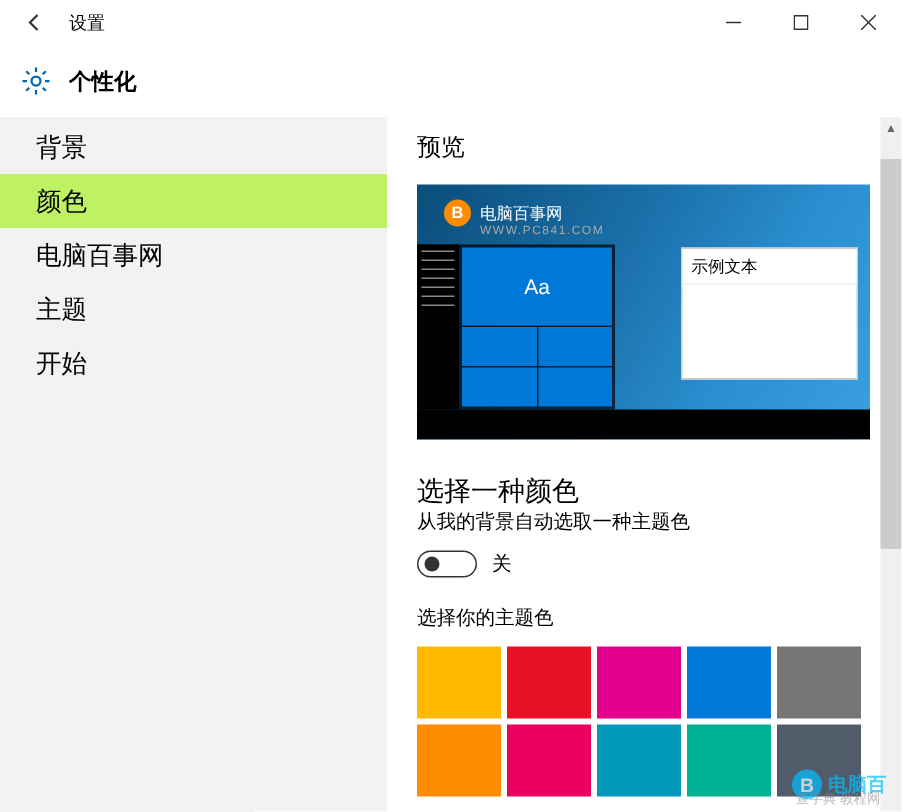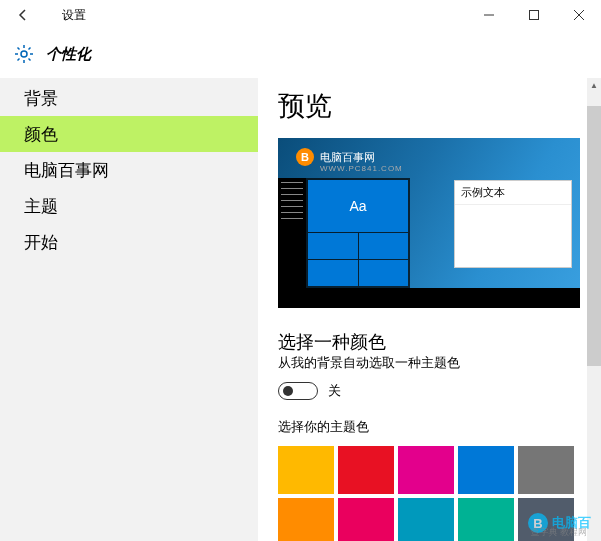--- a/index.html
+++ b/index.html
@@ -1,33 +1,33 @@
 <!DOCTYPE html>
 <html><head>
 <meta charset="utf-8">
 <style>
 * { margin: 0; padding: 0; box-sizing: border-box; font-family: "Microsoft YaHei", "Segoe UI", sans-serif; }
 body { background: #fff; width: 601px; height: 541px; overflow: hidden; position: relative; }
 .titlebar { height: 30px; display: flex; align-items: center; padding-left: 8px; }
 .back-btn { width: 30px; height: 30px; display: flex; align-items: center; justify-content: center; cursor: pointer; }
-.title { font-size: 12px; margin-left: 24px; }
+.title { font-size: 12px; margin-left: 8px; }
 .win-controls { margin-left: auto; display: flex; }
 .win-btn { width: 45px; height: 30px; display: flex; align-items: center; justify-content: center; cursor: pointer; }
 .header { height: 48px; display: flex; align-items: center; padding: 0 14px; }
 .gear { width: 20px; height: 20px; margin-right: 12px; color: #0066b8; }
-.header-title { font-size: 15px; font-weight: 600; font-style: italic; }
+.header-title { font-size: 15px; font-weight: 600; }
 .search-wrap { margin-left: auto; position: relative; }
 .search { width: 232px; height: 30px; border: 1px solid #999; padding: 0 30px 0 8px; font-size: 13px; background: #fff; }
 .search-icon { position: absolute; right: 8px; top: 7px; }
 .body { display: flex; height: calc(100% - 78px); }
 .sidebar { width: 258px; background: #f2f2f2; padding-top: 2px; }
 .nav-item { height: 36px; display: flex; align-items: center; padding-left: 24px; font-size: 17px; cursor: pointer; }
 .nav-item.active { background: #bef264; }
 .content { flex: 1; padding: 10px 20px; overflow-y: auto; }
-.section-title { font-size: 27px; margin-bottom: 14px; }
+.section-title { font-size: 16px; margin-bottom: 14px; }
 .preview-box { width: 302px; height: 170px; background: linear-gradient(120deg, #0a4d7a 0%, #1a6fa8 40%, #2a8fd0 70%, #3aa0e0 100%); position: relative; margin-bottom: 22px; overflow: hidden; }
 .watermark { position: absolute; top: 10px; left: 18px; color: #fff; font-size: 11px; display: flex; align-items: center; gap: 6px; }
 .wm-logo { width: 18px; height: 18px; border-radius: 50%; background: #ff8c00; display: flex; align-items: center; justify-content: center; font-weight: bold; font-size: 11px; }
 .wm-sub { font-size: 8px; color: #aaa; position: absolute; top: 26px; left: 42px; letter-spacing: 1px; }
 .taskbar { position: absolute; bottom: 0; left: 0; right: 0; height: 20px; background: #000; }
 .startmenu { position: absolute; bottom: 20px; left: 0; width: 132px; height: 110px; background: rgba(0,0,0,0.7); display: flex; }
 .sm-left { width: 28px; background: #000; display: flex; flex-direction: column; padding: 4px 3px; gap: 5px; }
 .sm-line { height: 1px; background: #888; }
 .sm-tiles { flex: 1; display: grid; grid-template-columns: 1fr 1fr; grid-template-rows: 2fr 1fr 1fr; gap: 1px; padding: 2px; }
 .tile { background: #0078d7; }

